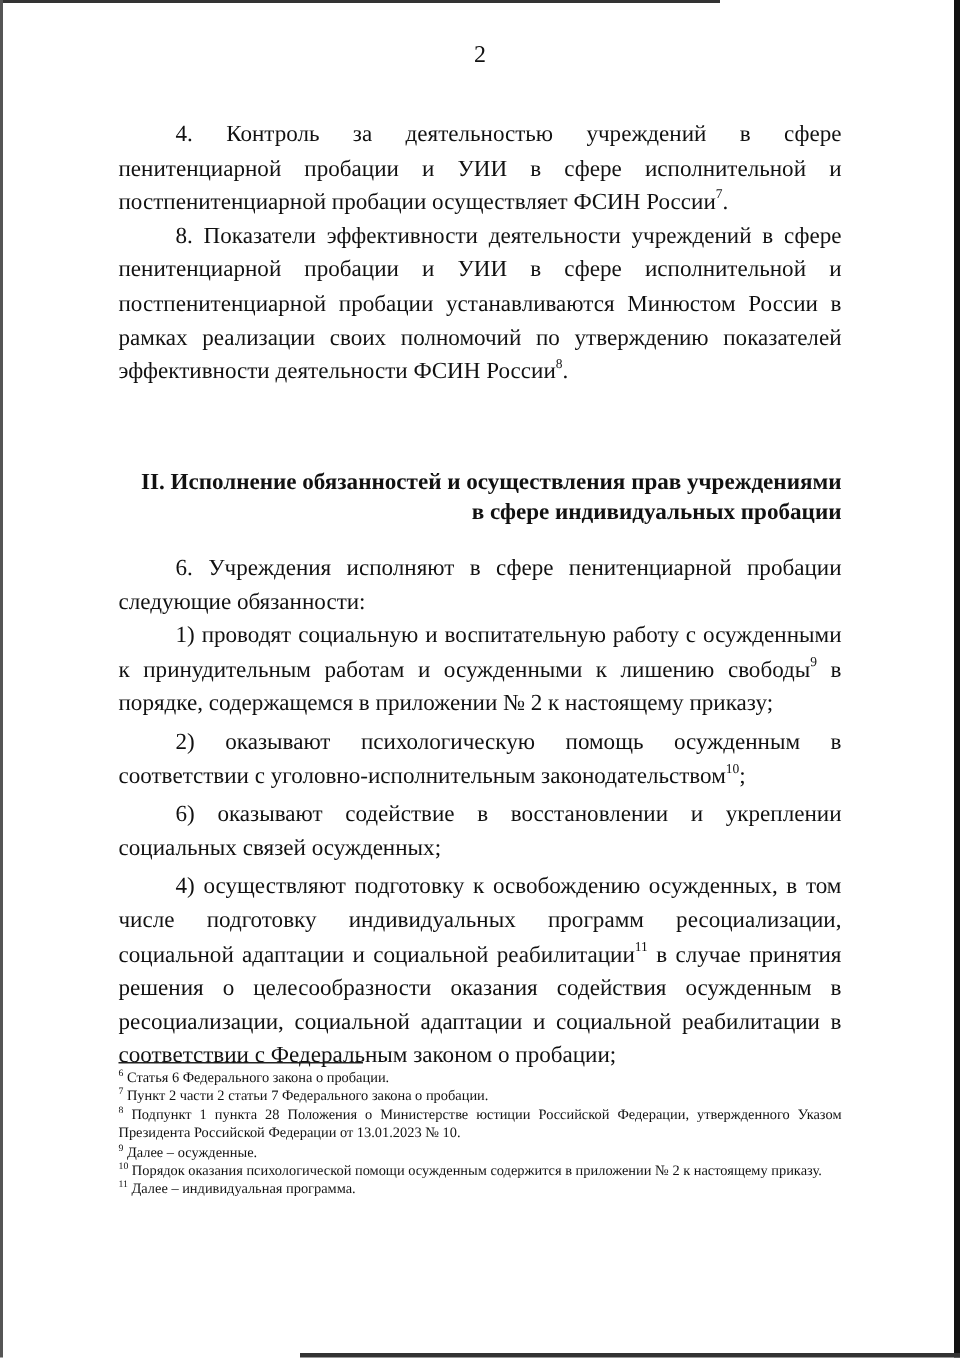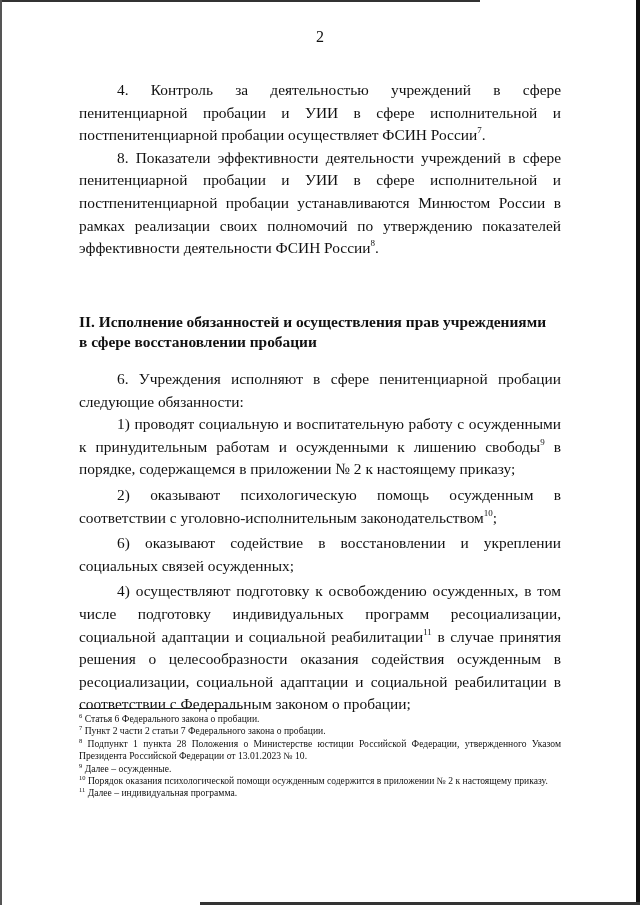--- a/index.html
+++ b/index.html
@@ -7,21 +7,21 @@
          font-family:"Liberation Serif","DejaVu Serif",serif; color:#111; }
   .page { position:absolute; left:0; top:0; width:640px; height:905px; background:#fff; }
   .edge-top { position:absolute; left:0; top:0; width:480px; height:2px; background:#333; }
   .edge-right { position:absolute; right:0; top:0; width:4px; height:905px; background:#111; }
   .edge-bottom { position:absolute; left:200px; bottom:0; width:440px; height:3px; background:#333; }
   .edge-left { position:absolute; left:0; top:0; width:2px; height:905px; background:#555; }
   .pagenum { position:absolute; top:28px; left:0; width:640px; text-align:center; font-size:16px; }
   .body { position:absolute; left:79px; width:482px; font-size:15.4px; line-height:22.6px; }
   .p { text-align:justify; text-align-last:auto; margin:0; }
   .indent { text-indent:38px; }
-  .heading { font-weight:bold; text-align:left; margin:0; font-size:15.4px; line-height:20px; }
+  .heading { font-weight:bold; text-align:right; margin:0; font-size:15.4px; line-height:20px; }
   sup { font-size:9px; line-height:0; vertical-align:7px; }
   .fn-rule { position:absolute; left:79px; top:708px; width:163px; height:1px; background:#222; }
   .footnotes { position:absolute; left:79px; top:713px; width:482px; font-size:9.6px; line-height:12.4px; }
   .fn { margin:0; text-align:justify; }
   .fn sup { font-size:6.5px; vertical-align:4px; }
 </style>
 </head>
 <body>
 
 <div class="page">
@@ -32,21 +32,21 @@
 
   <div class="pagenum">2</div>
 
   <div class="body" style="top:79px;">
     <p class="p indent"><span>4. Контроль за деятельностью учреждений в сфере пенитенциарной пробации и УИИ в сфере исполнительной и постпенитенциарной пробации осуществляет ФСИН России</span><sup>7</sup><span>.</span></p>
     <p class="p indent"><span>8. Показатели эффективности деятельности учреждений в сфере пенитенциарной пробации и УИИ в сфере исполнительной и постпенитенциарной пробации устанавливаются Минюстом России в рамках реализации своих полномочий по утверждению показателей эффективности деятельности ФСИН России</span><sup>8</sup><span>.</span></p>
   </div>
 
   <div class="body" style="top:312px;">
     <p class="heading">II. Исполнение обязанностей и осуществления прав учреждениями</p>
-    <p class="heading">в сфере восстановлении пробации</p>
+    <p class="heading">в сфере индивидуальных пробации</p>
   </div>
 
   <div class="body" style="top:348px;margin-top:20px;">
     <p class="p indent">6. Учреждения исполняют в сфере пенитенциарной пробации следующие обязанности:</p>
     <p class="p indent"><span>1) проводят социальную и воспитательную работу с осужденными к принудительным работам и осужденными к лишению свободы</span><sup>9</sup><span> в порядке, содержащемся в приложении № 2 к настоящему приказу;</span></p>
     <p class="p indent" style="margin-top:3px;"><span>2) оказывают психологическую помощь осужденным в соответствии с уголовно-исполнительным законодательством</span><sup>10</sup><span>;</span></p>
     <p class="p indent" style="margin-top:3px;"><span>6) оказывают содействие в восстановлении и укреплении социальных связей осужденных;</span></p>
     <p class="p indent" style="margin-top:3px;"><span>4) осуществляют подготовку к освобождению осужденных, в том числе подготовку индивидуальных программ ресоциализации, социальной адаптации и социальной реабилитации</span><sup>11</sup><span> в случае принятия решения о целесообразности оказания содействия осужденным в ресоциализации, социальной адаптации и социальной реабилитации в соответствии с Федеральным законом о пробации;</span></p>
   </div>
 

